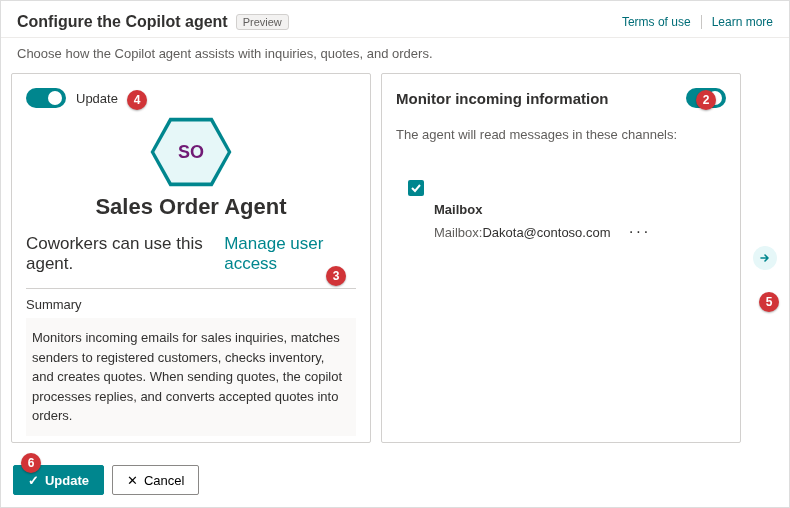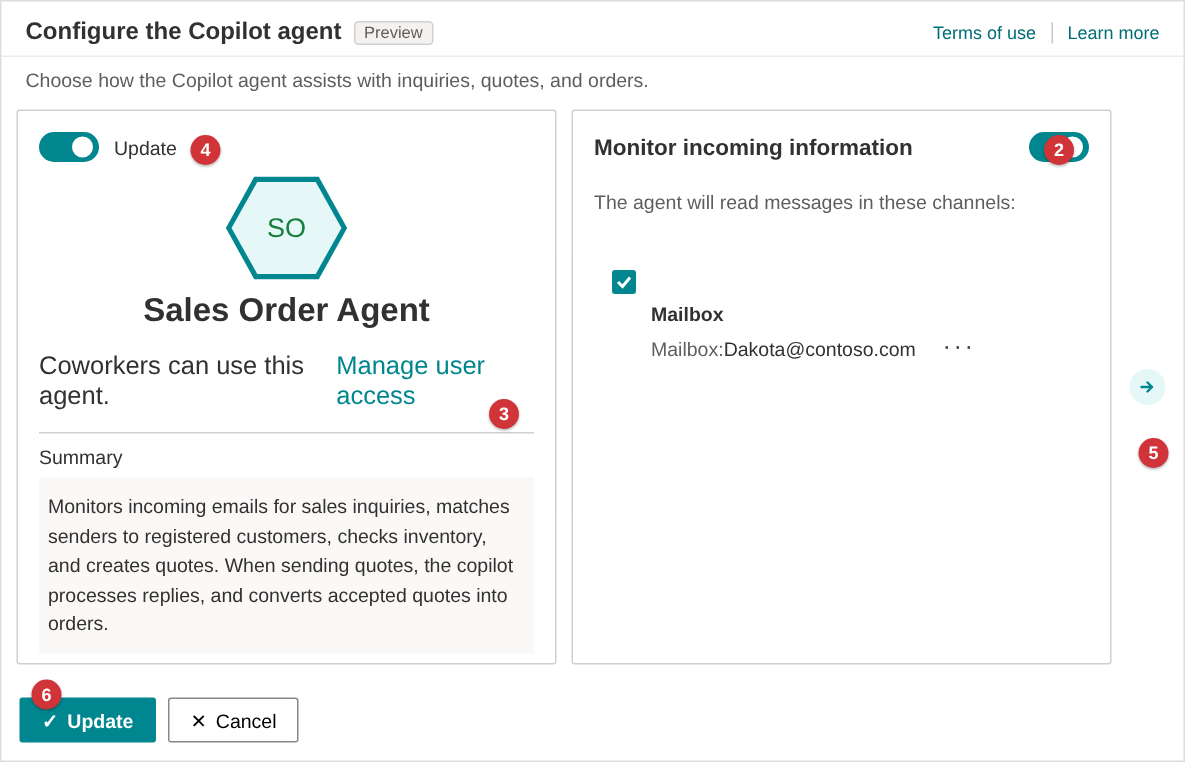--- a/index.html
+++ b/index.html
@@ -75,21 +75,21 @@
     clip-path: polygon(25% 5%, 75% 5%, 97% 50%, 75% 95%, 25% 95%, 3% 50%);
     display:flex; align-items:center; justify-content:center;
     border: none; position: relative;
   }
   .hexagon-outer {
     width: 86px; height: 76px;
     clip-path: polygon(25% 5%, 75% 5%, 97% 50%, 75% 95%, 25% 95%, 3% 50%);
     background:#00868e;
     display:flex; align-items:center; justify-content:center;
   }
-  .hex-text { font-size: 18px; font-weight:400; color:#15803d; }
+  .hex-text { font-size: 18px; font-weight:700; color:#701a75; }
   .agent-name { font-size: 22px; font-weight:600; margin-top:4px; }
   .agent-sub { font-size:12px; color:#605e5c; }
 
   .access-row { margin-top:14px; font-size:17px; display:flex; align-items:center; gap:6px; }
   .link { color:#00868e; cursor:pointer; }
 
   hr.sep { border:none; border-top:1px solid #d2d0ce; margin:14px 0 8px 0; }
 
   .summary-h { font-size:13px; color:#323130; margin-bottom:6px; }
   .summary-box {

